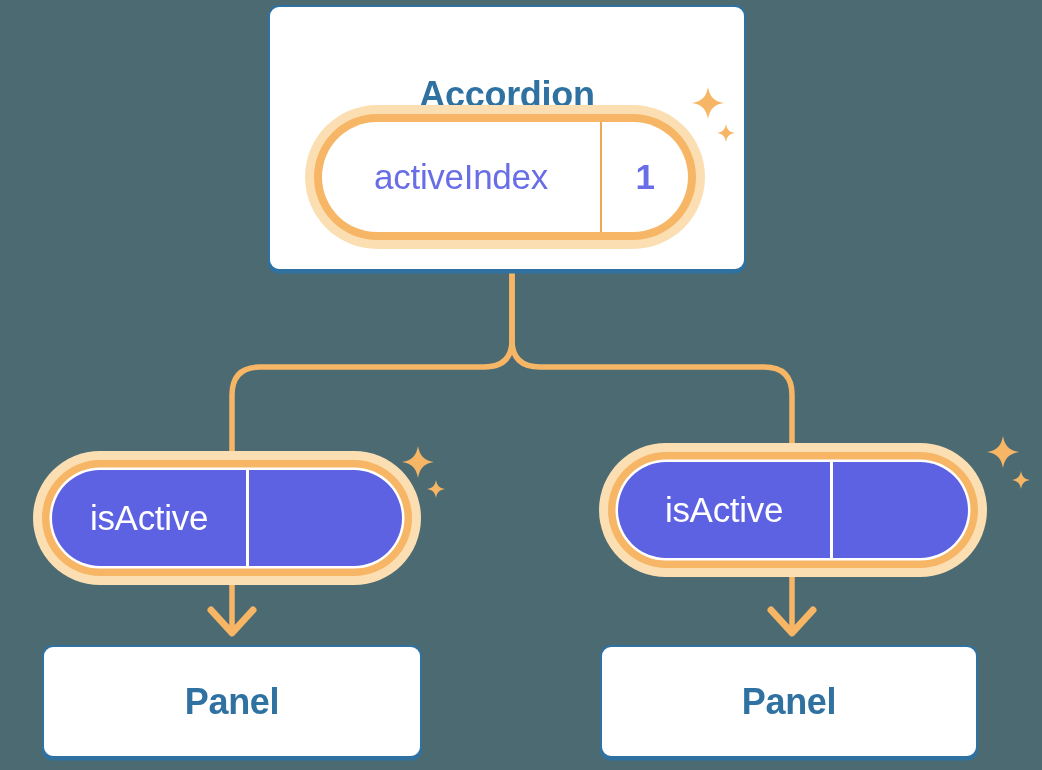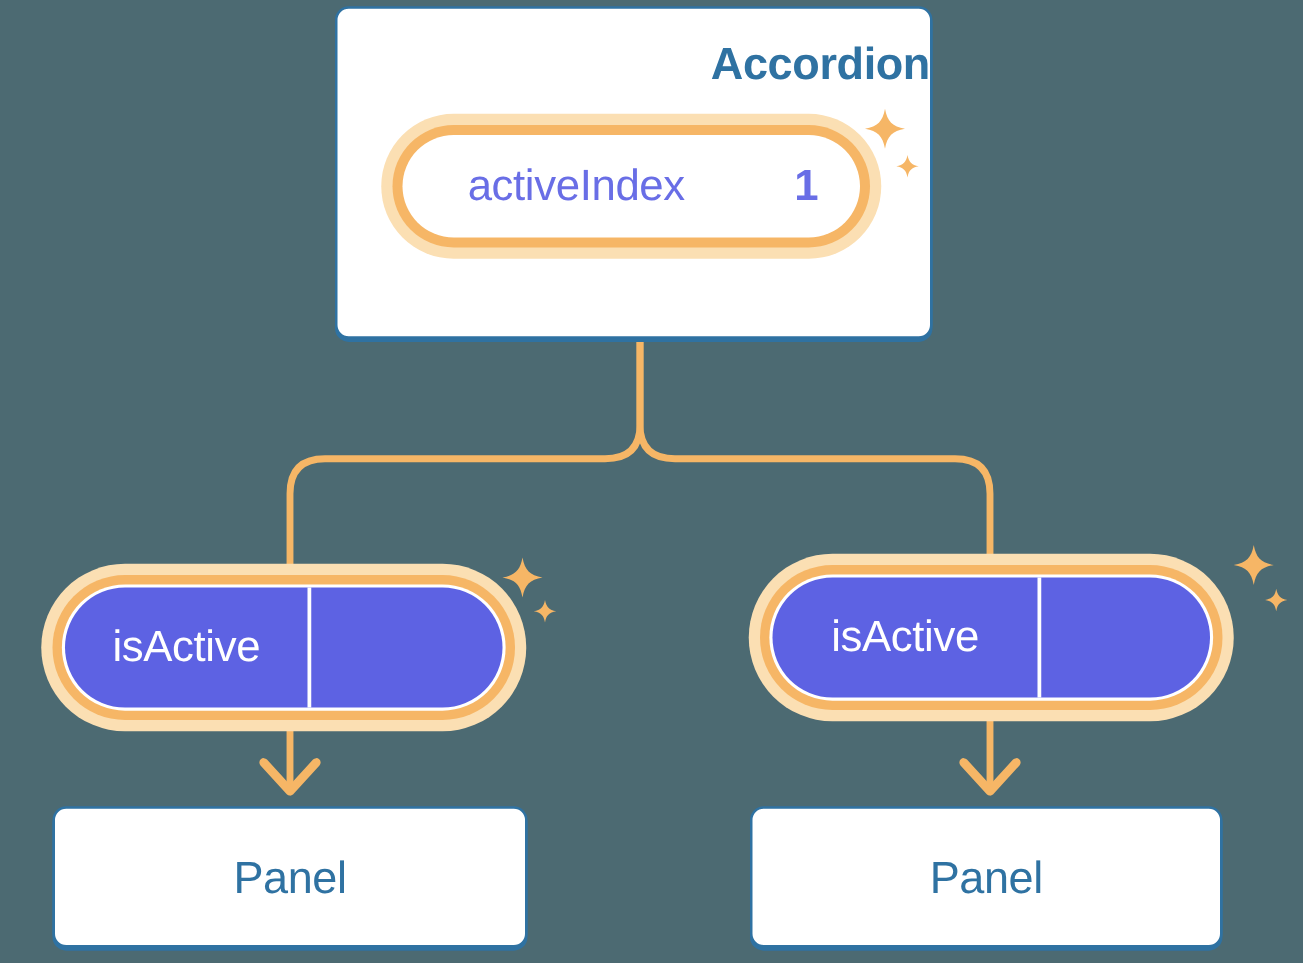--- a/index.html
+++ b/index.html
@@ -52,50 +52,50 @@
     position: absolute;
     background: var(--card-bg);
     border: 2.5px solid var(--blue);
     border-radius: 11px;
     box-shadow: 0 2.5px 0 var(--blue);
     z-index: 2;
   }
   .accordion-card { left: 268px; top: 5px; width: 478px; height: 266px; }
   .card-title {
     padding-top: 23px;
-    text-align: right;
+    text-align: center;
     font-size: 36px;
     font-weight: 600;
     color: var(--blue);
     letter-spacing: -0.3px;
+    margin-top: 44px;
   }
   .panel-card {
     display: flex;
     align-items: center;
     justify-content: center;
     font-size: 36px;
-    font-weight: 400;
+    font-weight: 700;
     color: var(--blue);
     letter-spacing: -0.3px;
   }
   .panel-left  { left: 42px;  top: 645px; width: 380px; height: 113px; }
   .panel-right { left: 600px; top: 645px; width: 378px; height: 113px; }
 
   .pill {
     position: absolute;
     display: flex;
     align-items: stretch;
     border-radius: 60px;
     z-index: 3;
   }
   .state-pill {
-    left: 322px; top: 108px; width: 366px; height: 82px;
+    left: 322px; top: 122px; width: 366px; height: 110px;
     background: var(--card-bg);
     box-shadow: 0 0 0 8px var(--orange), 0 0 0 17px var(--orange-soft);
-    align-items: center;
   }
   .prop-pill {
     background: var(--purple);
     box-shadow: 0 0 0 2.5px #ffffff, 0 0 0 10px var(--orange), 0 0 0 19px var(--orange-soft);
   }
   .prop-pill-left  { left: 52px;  top: 470px; width: 350px; height: 96px; }
   .prop-pill-right { left: 618px; top: 462px; width: 350px; height: 96px; }
 
   .pill-cell {
     display: flex;

